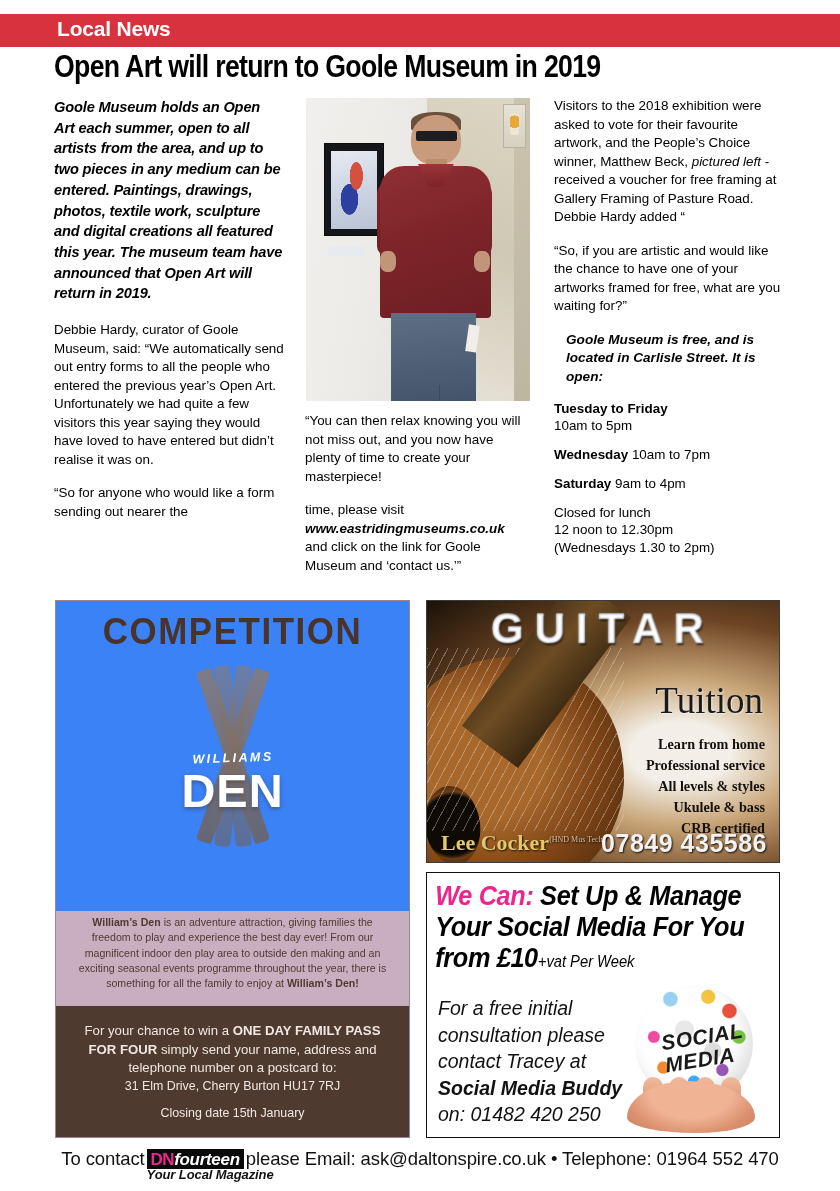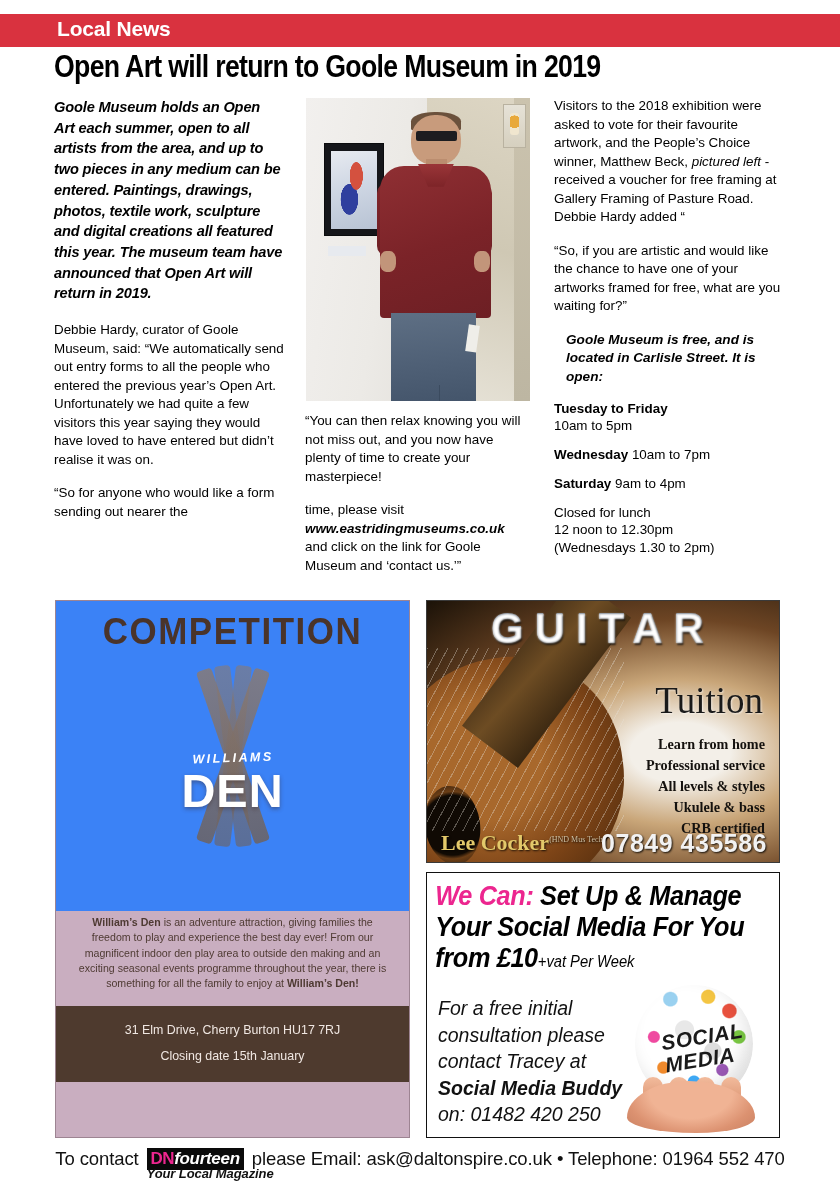--- a/index.html
+++ b/index.html
@@ -355,21 +355,22 @@
     position: absolute;
     left: 0; top: 1148px;
     width: 840px;
     text-align: center;
     font-size: 18.5px;
     color: #111;
     letter-spacing: -0.1px;
   }
   .footer-row {
     display: inline-flex;
-    gap: 6px;
+    align-items: center;
+    gap: 0;
   }
   .dn-logo {
     display: inline-block;
     position: relative;
     background: #0a0a0a;
     padding: 1px 4px 1px 4px;
     line-height: 1;
     vertical-align: middle;
     margin: 0 2px;
   }
@@ -469,20 +470,21 @@
       <div class="den-stick den-s3"></div>
       <div class="den-stick den-s4"></div>
       <div class="den-williams">WILLIAMS</div>
       <div class="den-word">DEN</div>
     </div>
   </div>
 
   <div class="comp-blurb"><span class="bd">William’s Den</span><span> is an adventure attraction, giving families the freedom to play and experience the best day ever! From our magnificent indoor den play area to outside den making and an exciting seasonal events programme throughout the year, there is something for all the family to enjoy at </span><span class="bd">William’s Den!</span></div>
 
   <div class="comp-dark">
+    <div><span>For your chance to win a </span><span class="bd">ONE DAY FAMILY PASS FOR FOUR</span><span> simply send your name, address and telephone number on a postcard to:</span></div>
     <div class="addr">31 Elm Drive, Cherry Burton HU17 7RJ</div>
     <div class="closing">Closing date 15th January</div>
   </div>
 
 </div>
 
 <div class="ad-guitar">
   <div class="gt-body">
     <div class="gt-hole"></div>
   </div>

